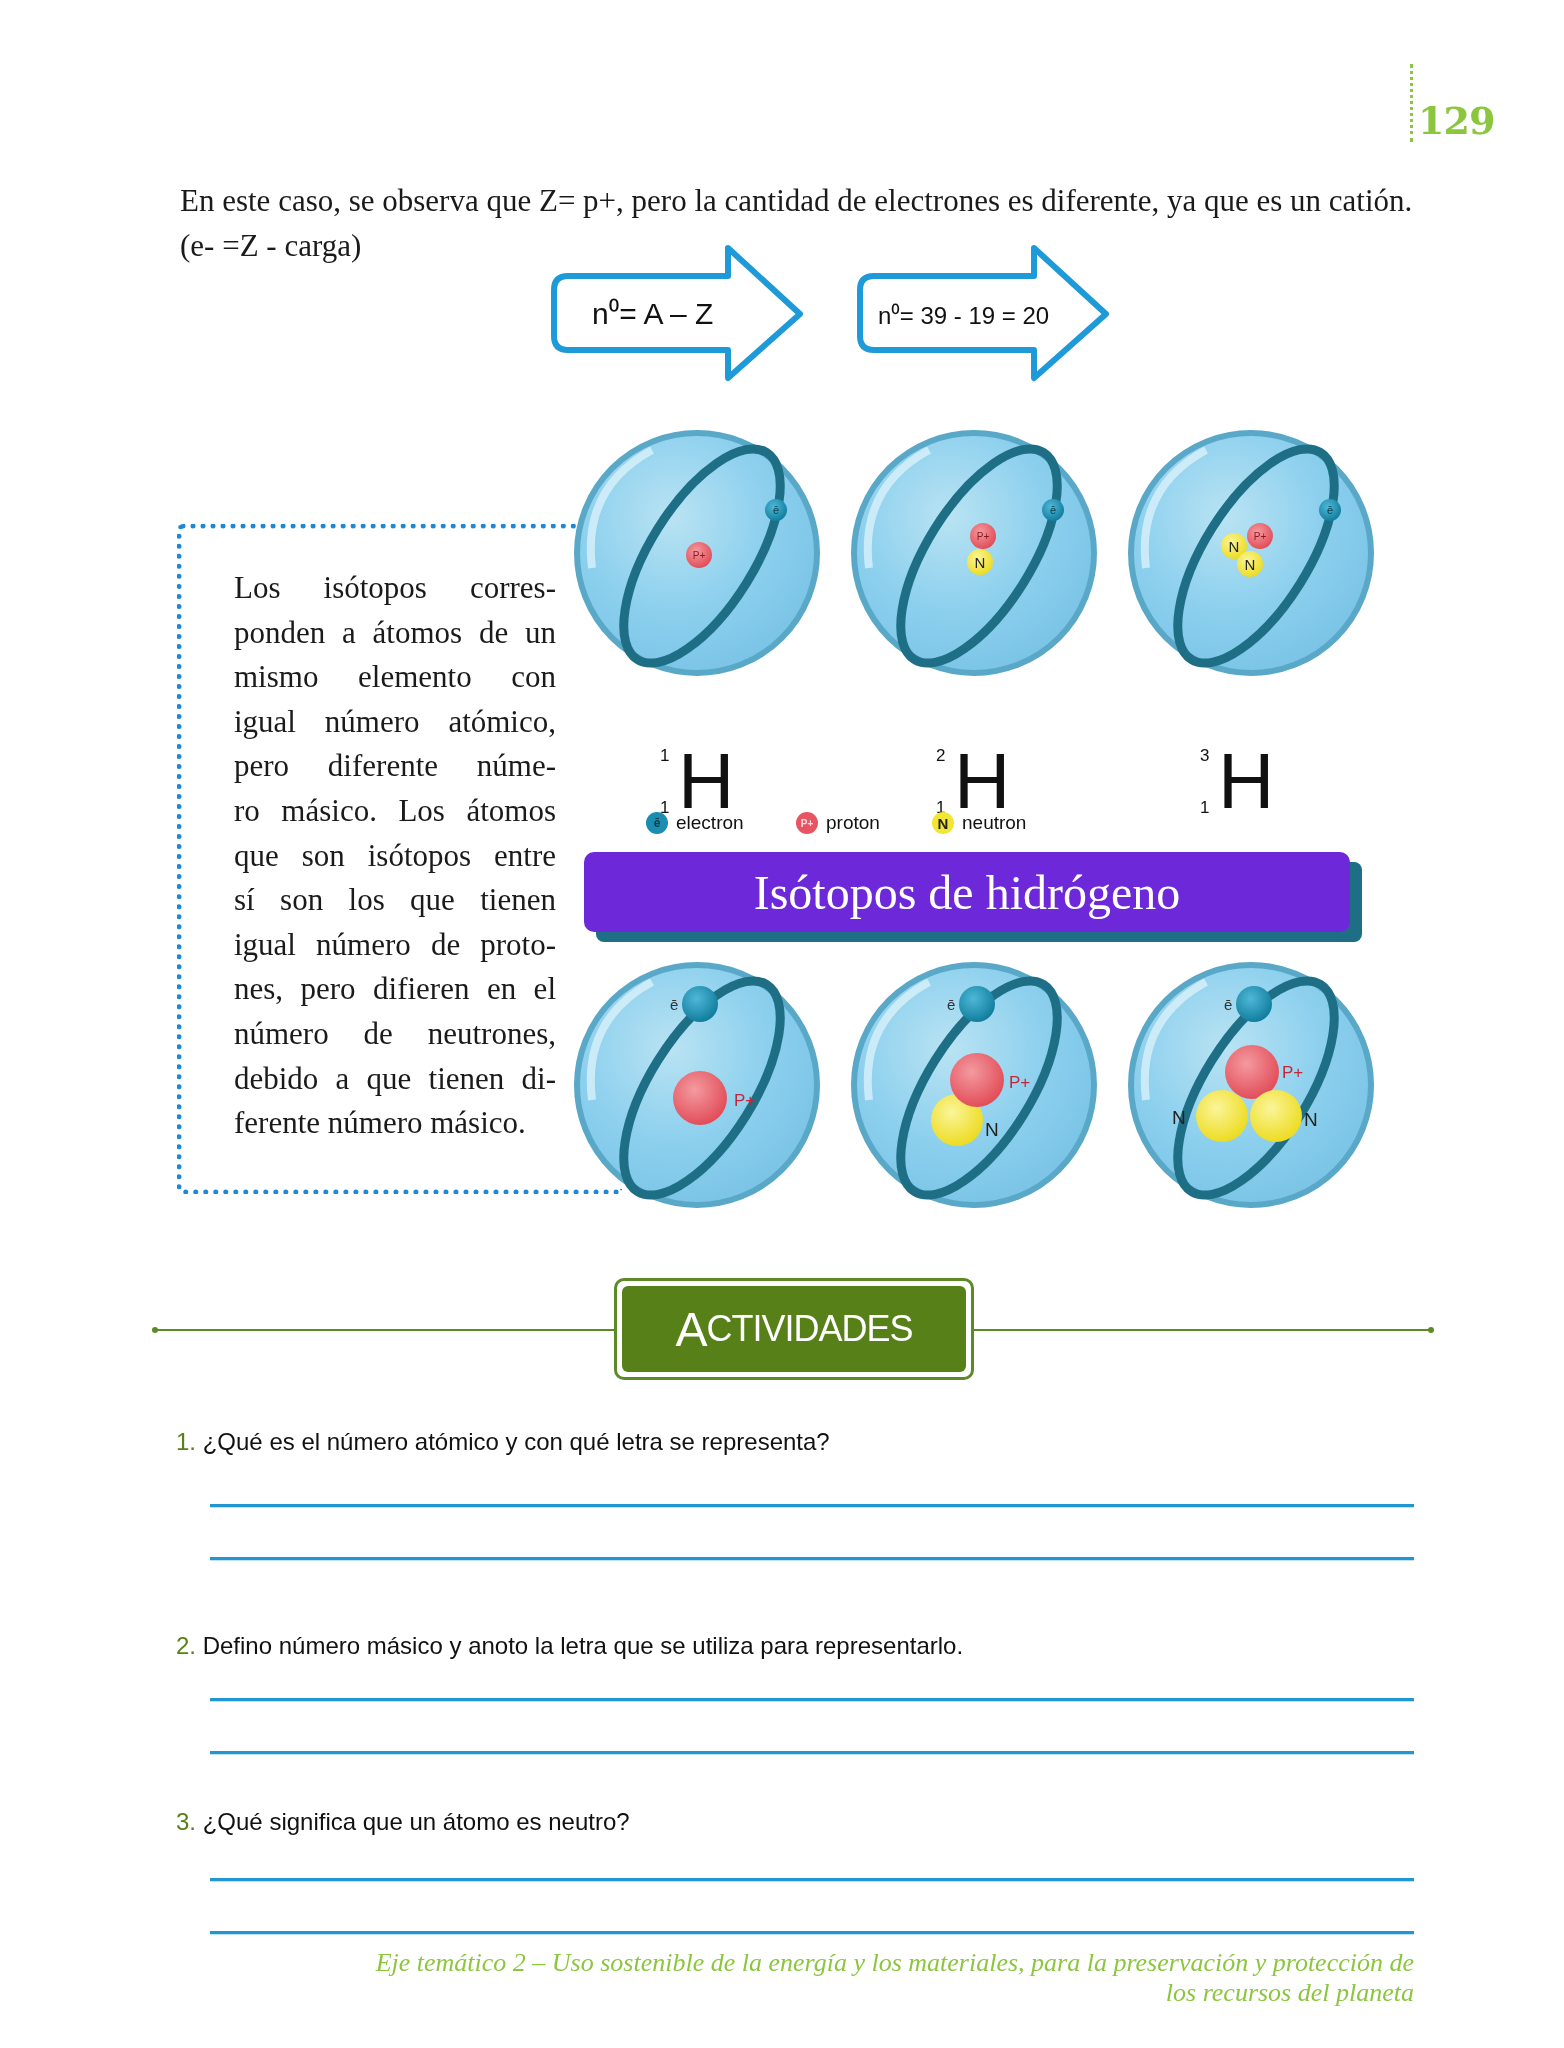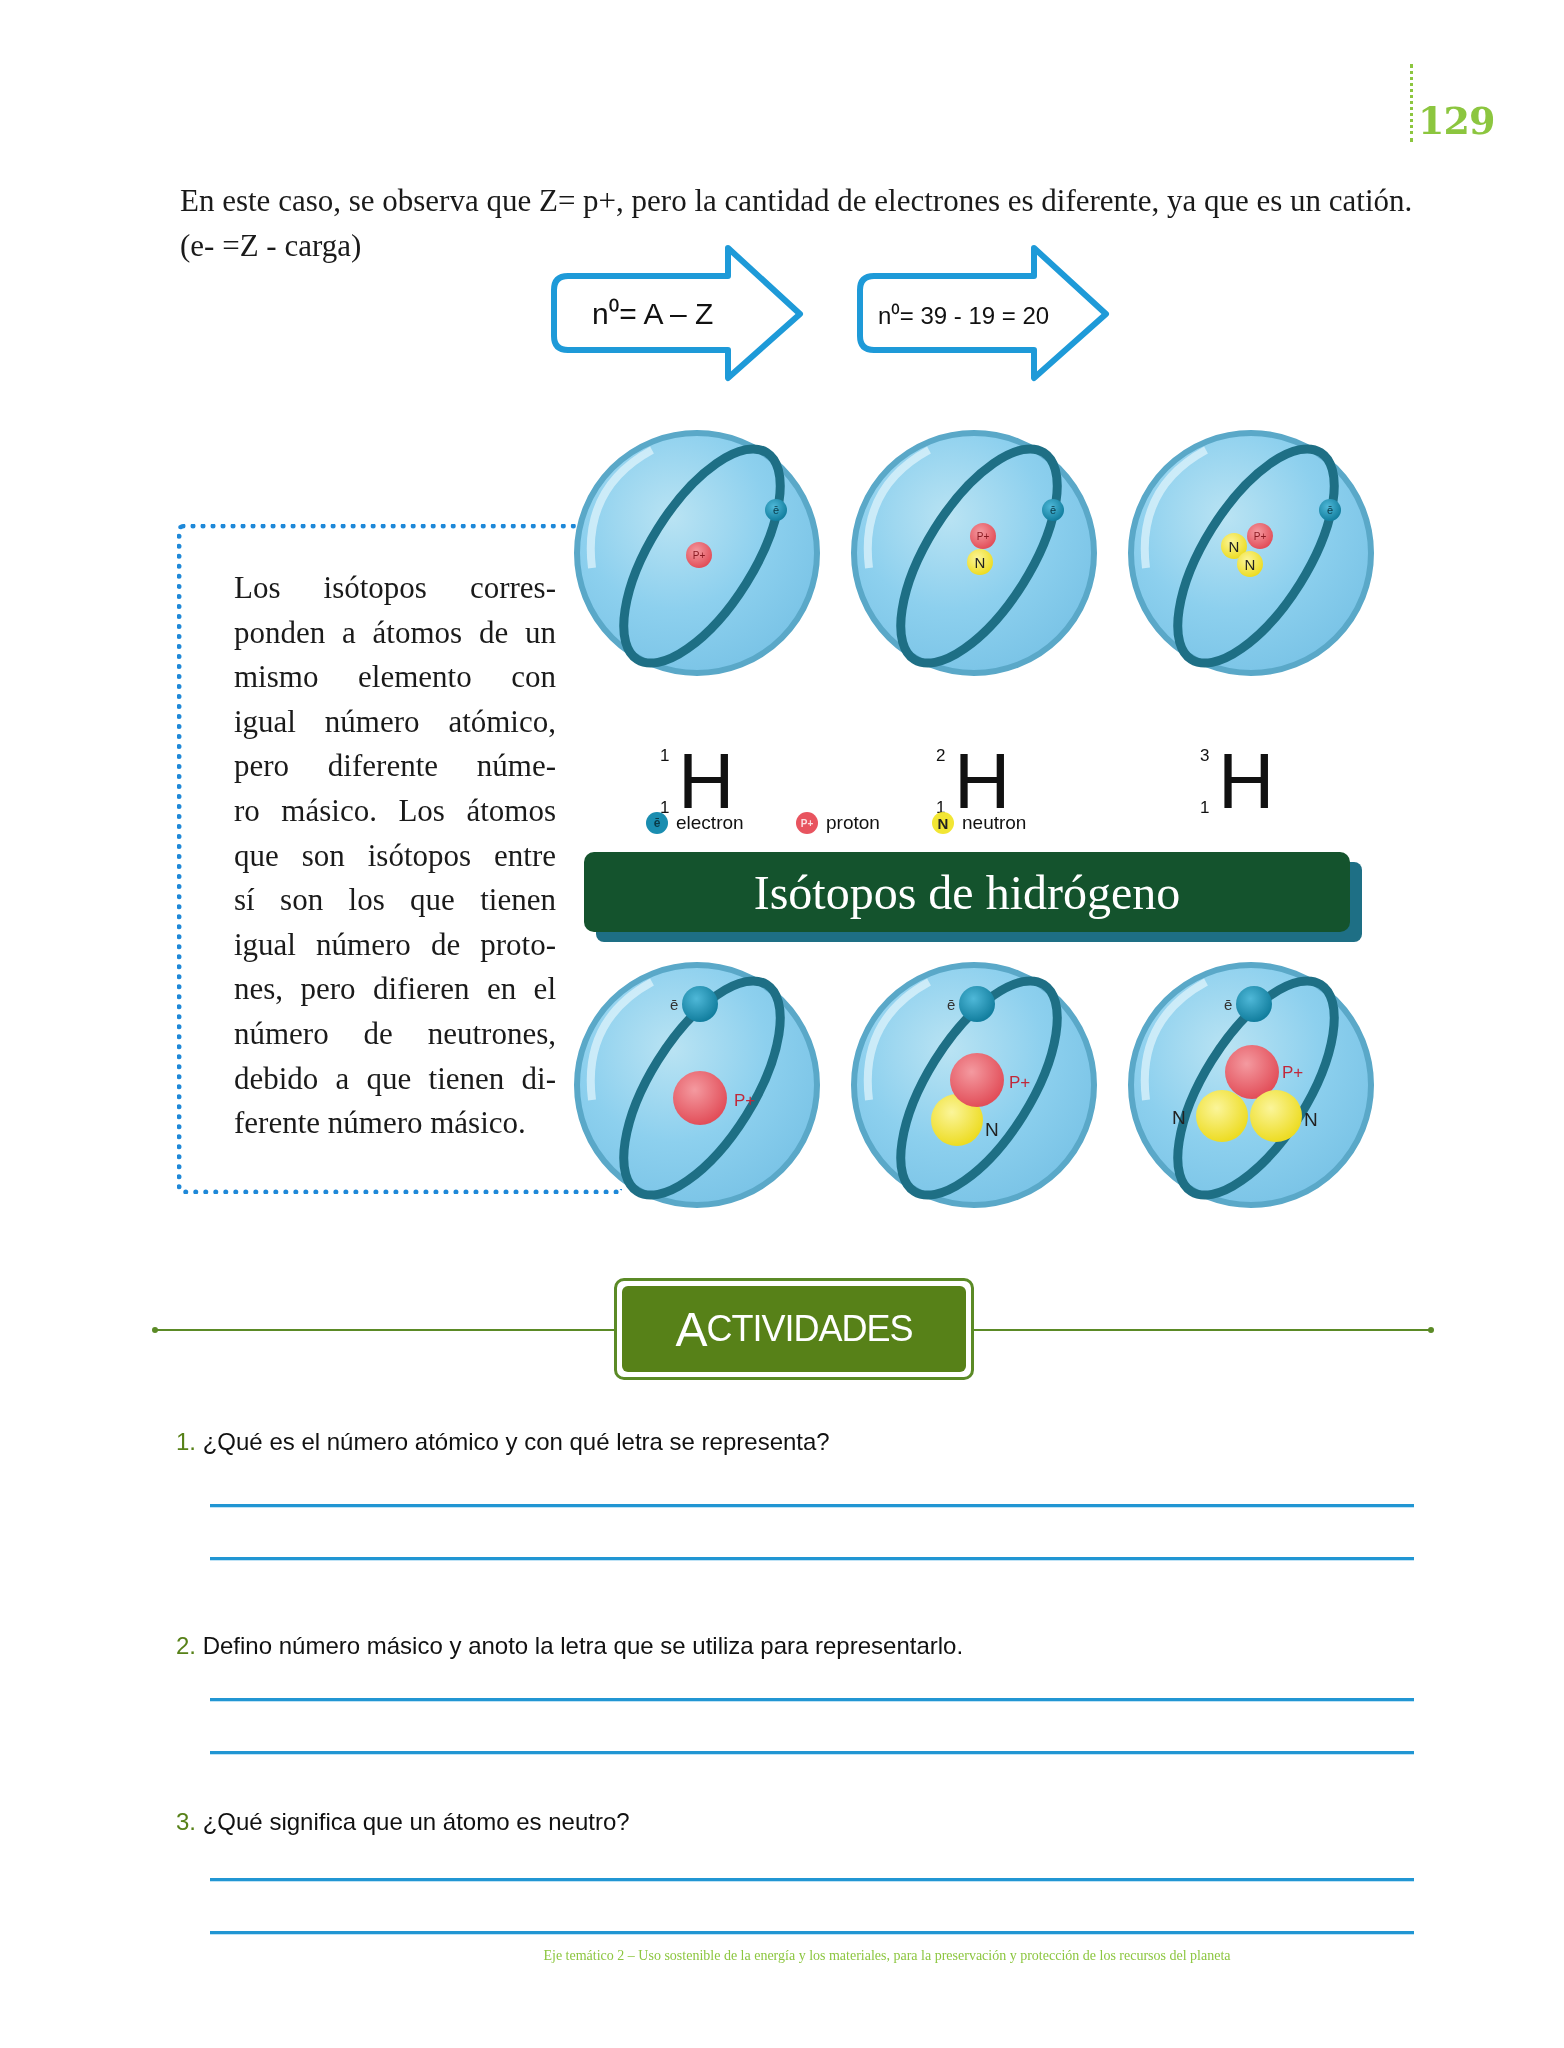--- a/index.html
+++ b/index.html
@@ -30,35 +30,35 @@
   .hsym .H { position:absolute; font-size:78px; line-height:78px; left:18px; top:0; color:#111; }
   .hsym .sup, .hsym .sub { position:absolute; font-size:17px; color:#111; left:0; }
   .hsym .sup { top:4px; }
   .hsym .sub { top:56px; }
 
   .legend { position:absolute; top:812px; font-family:"Liberation Sans", sans-serif; font-size:19px; display:flex; align-items:center; gap:8px; color:#111; }
   .legend .dot { width:22px; height:22px; border-radius:50%; display:flex; align-items:center; justify-content:center; font-size:12px; font-weight:bold; }
 
   
   .banner-shadow { left:596px; top:862px; width:766px; height:80px; background:#1e6f85; border-radius:8px; }
-  .banner { left:584px; top:852px; width:766px; height:80px; background:#14532d; border-radius:10px; display:flex; align-items:center; justify-content:center; color:#fff; font-family:"Liberation Serif", serif; font-size:48px; }
+  .banner { left:584px; top:852px; width:766px; height:80px; background:#6d28d9; border-radius:10px; display:flex; align-items:center; justify-content:center; color:#fff; font-family:"Liberation Serif", serif; font-size:48px; }
 
   
   .act-line { left:154px; top:1329px; width:1278px; height:2px; background:#5b8a26; }
   .act-dot { width:6px; height:6px; border-radius:50%; background:#5b8a26; top:1327px; }
   .act-outer { left:614px; top:1278px; width:360px; height:102px; border:3px solid #5b8a26; border-radius:10px; background:#fff; box-sizing:border-box; }
   .act-inner { left:622px; top:1286px; width:344px; height:86px; background:#578118; border-radius:6px; display:flex; align-items:center; justify-content:center; color:#fff; font-family:"Liberation Sans", sans-serif; font-size:48px; letter-spacing:-1px; }
   .act-inner .small { font-size:36px; }
 
   
   .q { position:absolute; left:176px; font-family:"Liberation Sans", sans-serif; font-size:24px; color:#111;text-align:right; }
   .q .num { color:#578118; }
   .line { position:absolute; left:210px; width:1204px; height:3px; background:#2196d3; border-bottom:1px solid #bfe3f6; }
 
-  .footer { left:360px; top:1948px; width:1054px; text-align:center; font-family:"Liberation Serif", serif; font-size:14px; color:#8cc63f; }
+  .footer { left:360px; top:1948px; width:1054px; text-align:right; font-family:"Liberation Serif", serif; font-style:italic; font-size:26px; color:#8cc63f; }
 </style>
 </head>
 <body>
 
 <div class="abs pn-rule"></div>
 <div class="abs pn">129</div>
 
 <div class="abs intro">En este caso, se observa que Z= p+, pero la cantidad de electrones es diferente, ya que es un catión. (e- =Z - carga)</div>
 
 <div class="arrow" style="left:548px;top:240px;width:260px;height:146px;">

